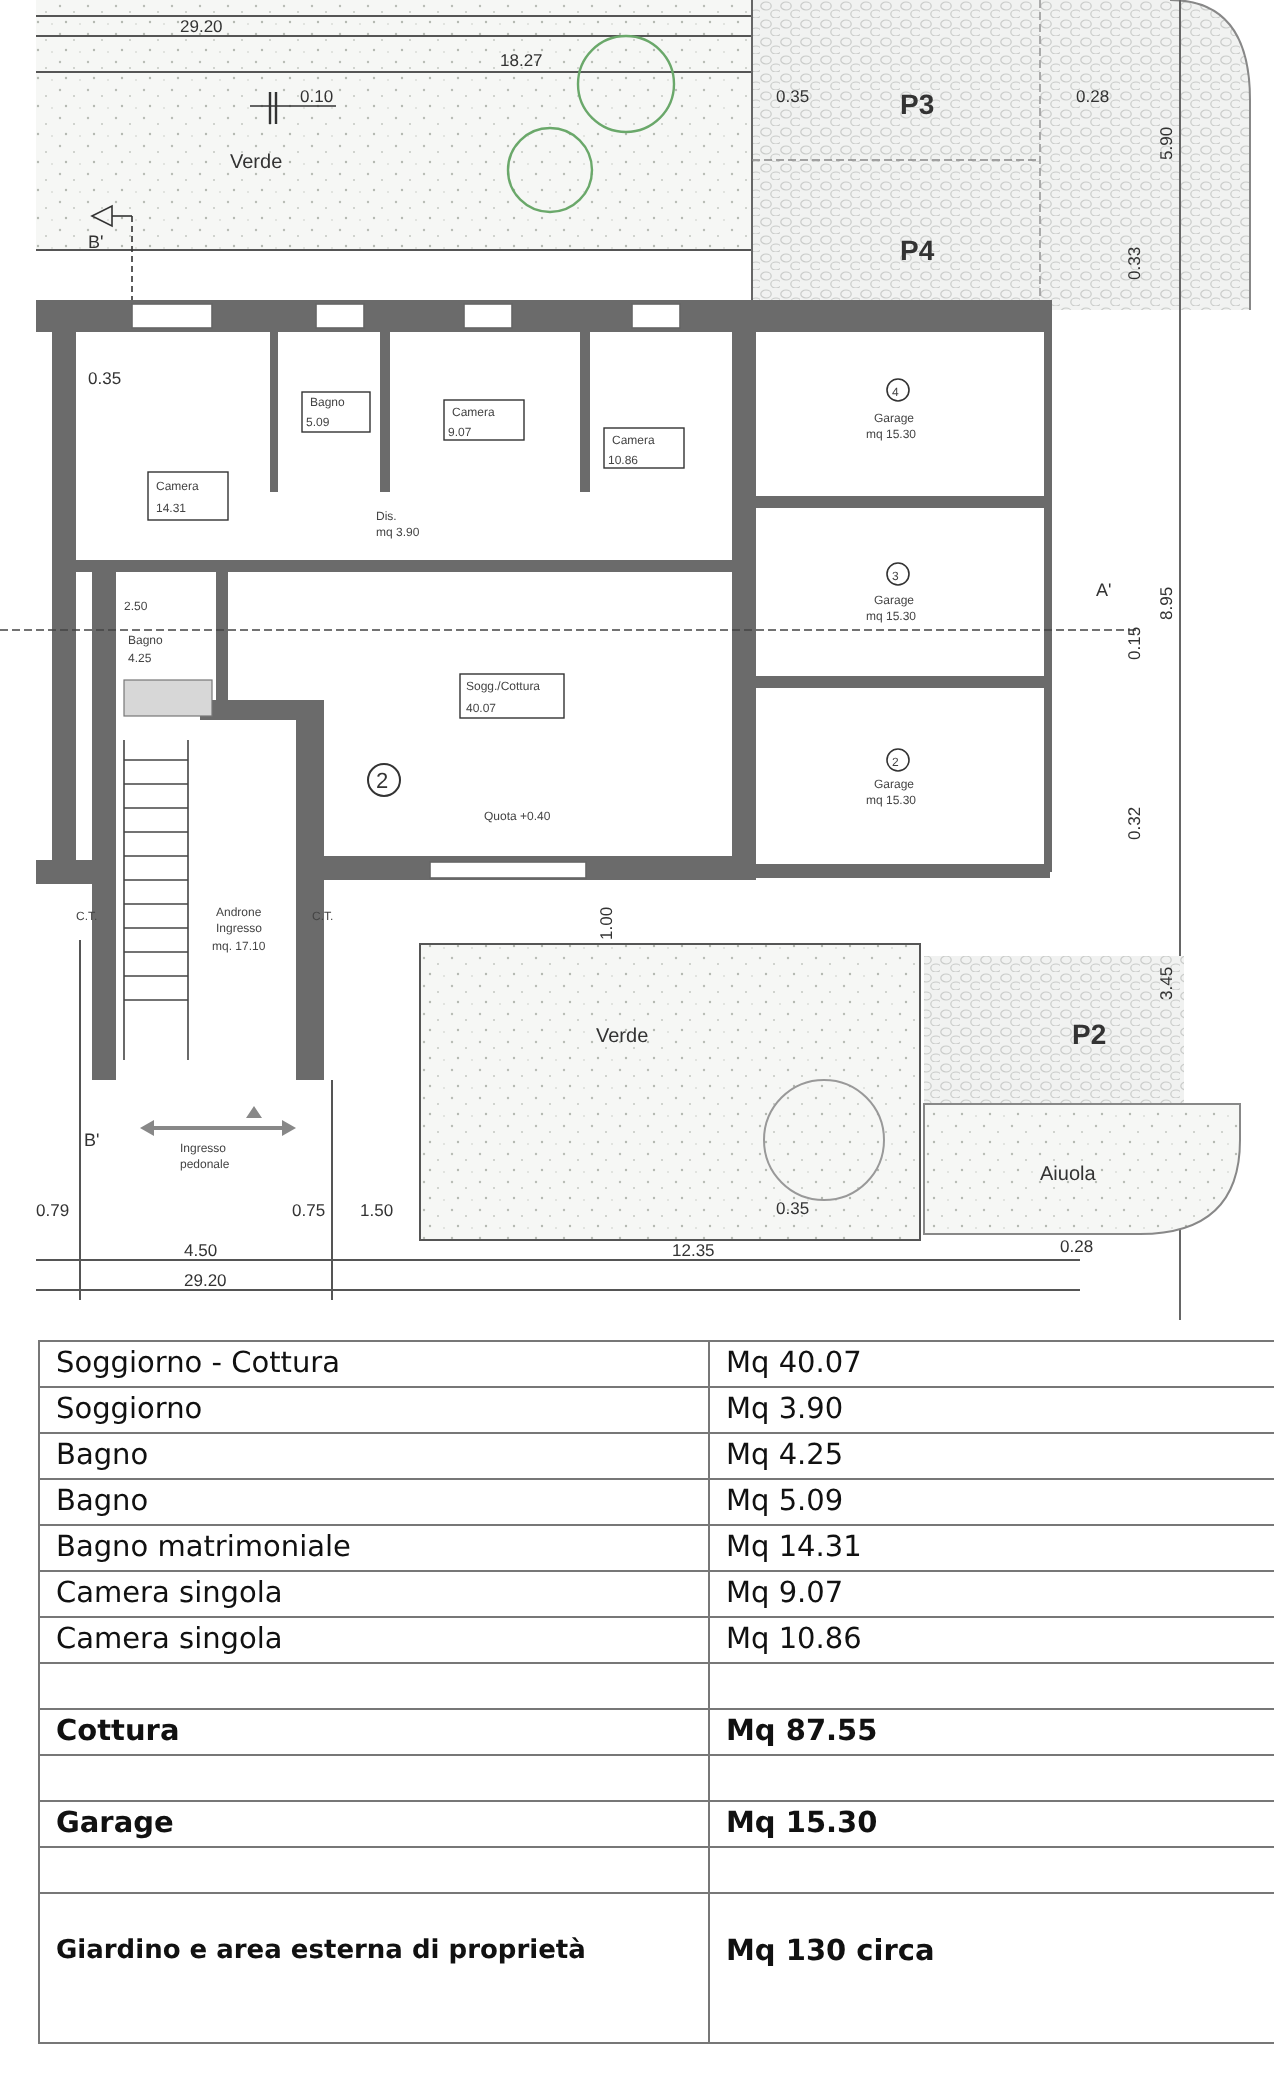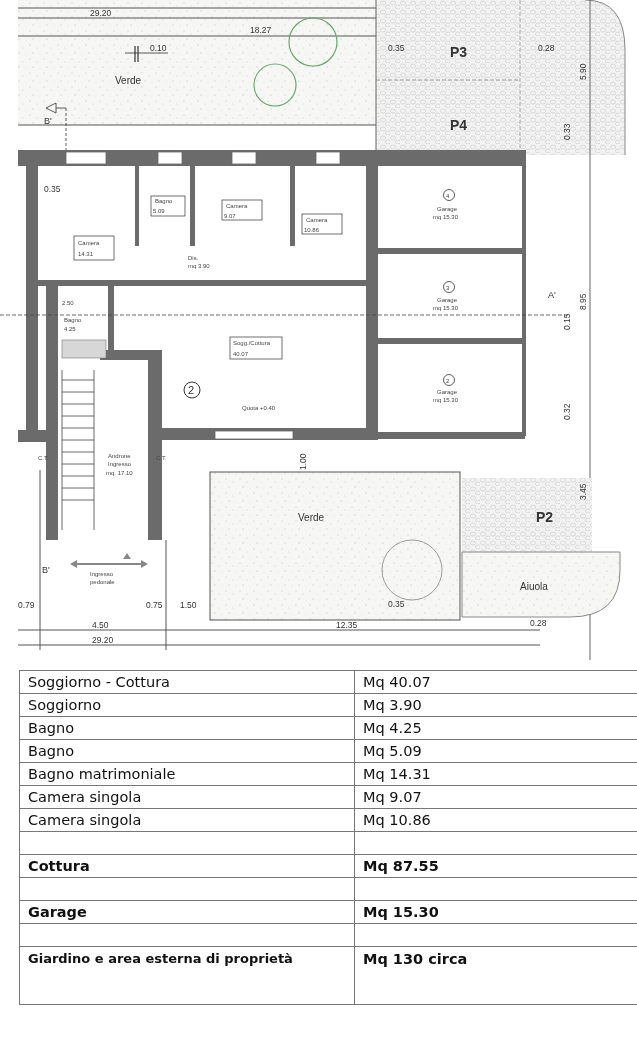--- a/index.html
+++ b/index.html
@@ -6,21 +6,21 @@
   body { width:637px; height:1050px; position:relative; overflow:hidden; font-family:"DejaVu Sans", sans-serif; }
   #plan { position:absolute; left:0; top:0; width:637px; height:660px; }
   .lbl { font-family:"Liberation Sans", sans-serif; fill:#333; }
   .tiny { font-family:"Liberation Sans", sans-serif; fill:#444; font-size:6px; }
   .dim { font-family:"Liberation Sans", sans-serif; fill:#333; font-size:8.5px; }
   table.areas { position:absolute; left:19px; top:670px; width:640px; border-collapse:collapse; font-family:"DejaVu Sans", sans-serif; font-size:14.5px; color:#111; }
   table.areas td { border:1px solid #777; padding:0 8px; height:22px; line-height:22px; }
   table.areas td.c1 { width:318px; }
   table.areas tr.blank td { height:22px; }
   table.areas tr.bold td { font-weight:bold; }
-  table.areas tr.giardino td { height:54px; vertical-align:top; padding-top:3px; line-height:18px; }
+  table.areas tr.giardino td { height:54px; vertical-align:top; padding-top:20px; line-height:18px; }
   table.areas tr.giardino td.c1 { font-size:13px; }
 </style>
 </head>
 <body>
 
 <svg id="plan" viewBox="0 0 637 660" xmlns="http://www.w3.org/2000/svg">
   <defs>
     <pattern id="speckle" width="14" height="14" patternUnits="userSpaceOnUse">
       <rect width="14" height="14" fill="#f6f7f5"></rect>
       <circle cx="2" cy="3" r="0.6" fill="#b9bdb6"></circle>

